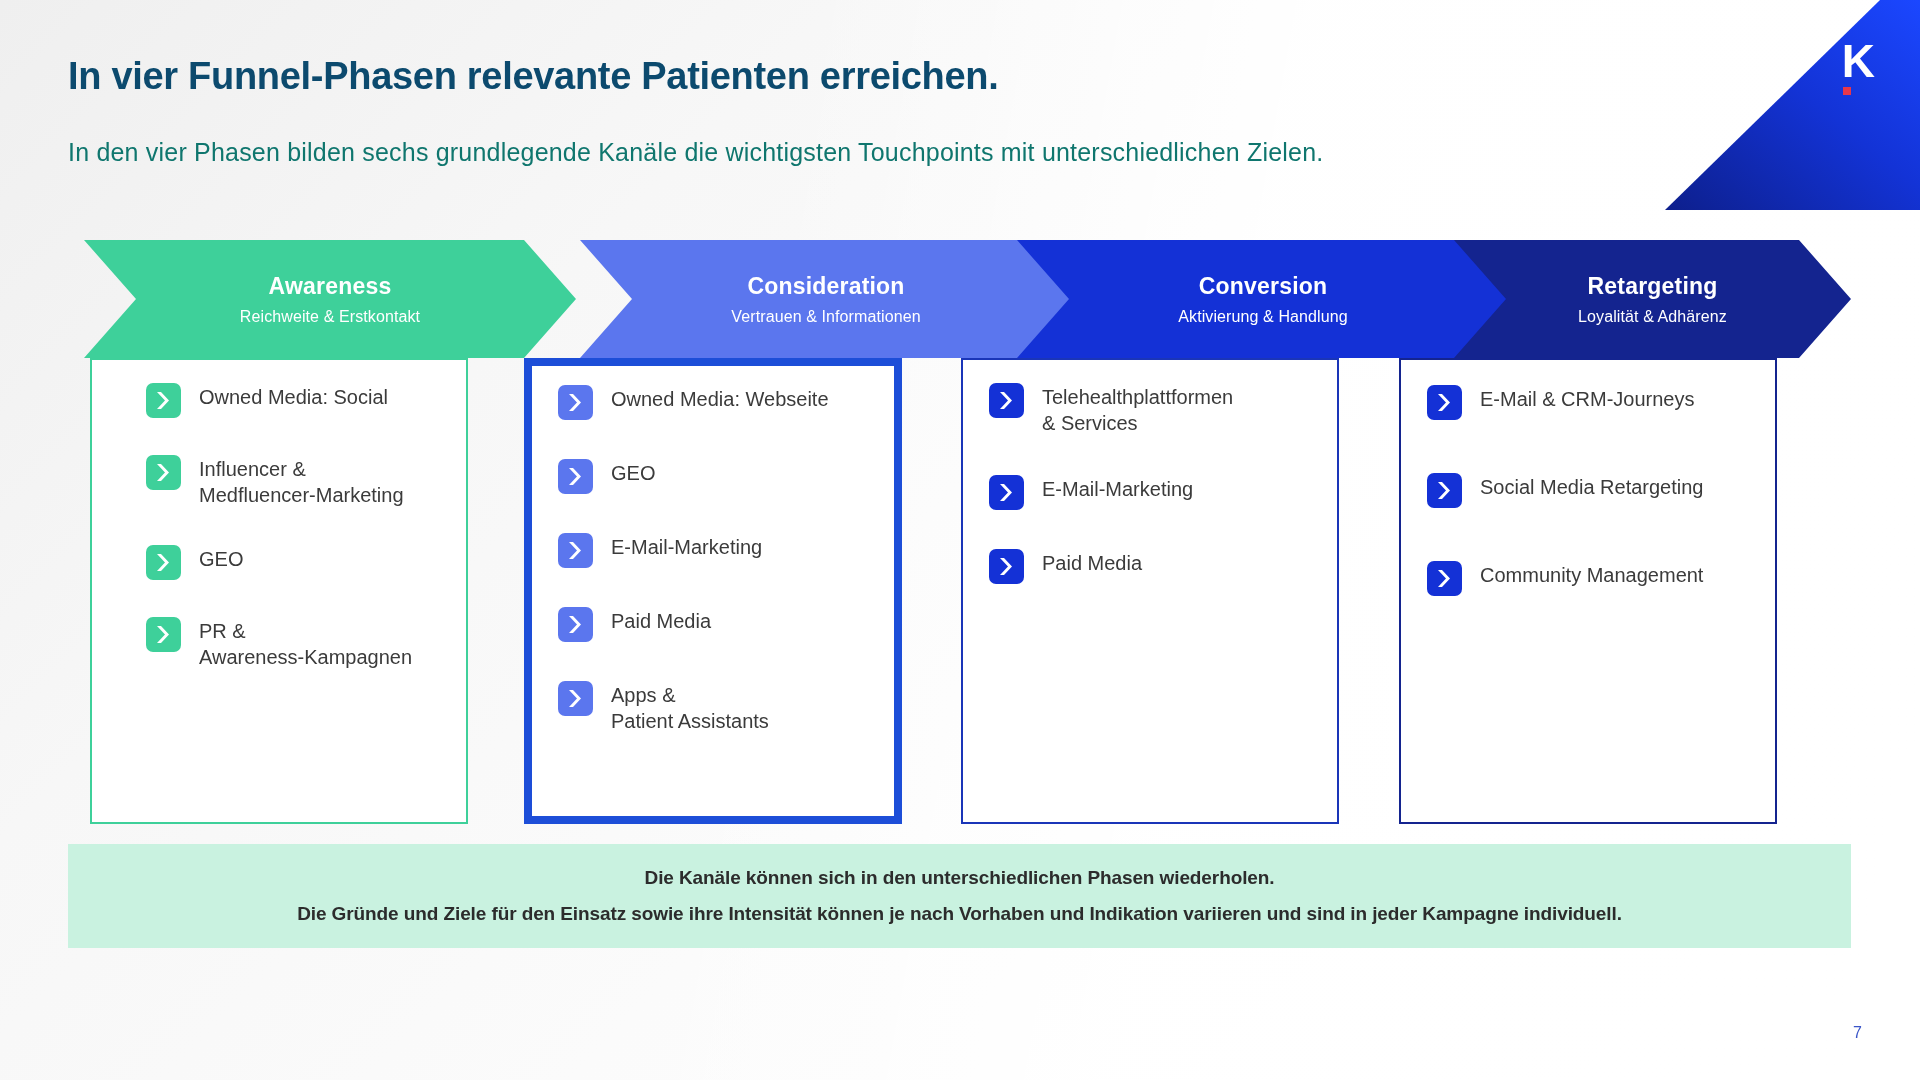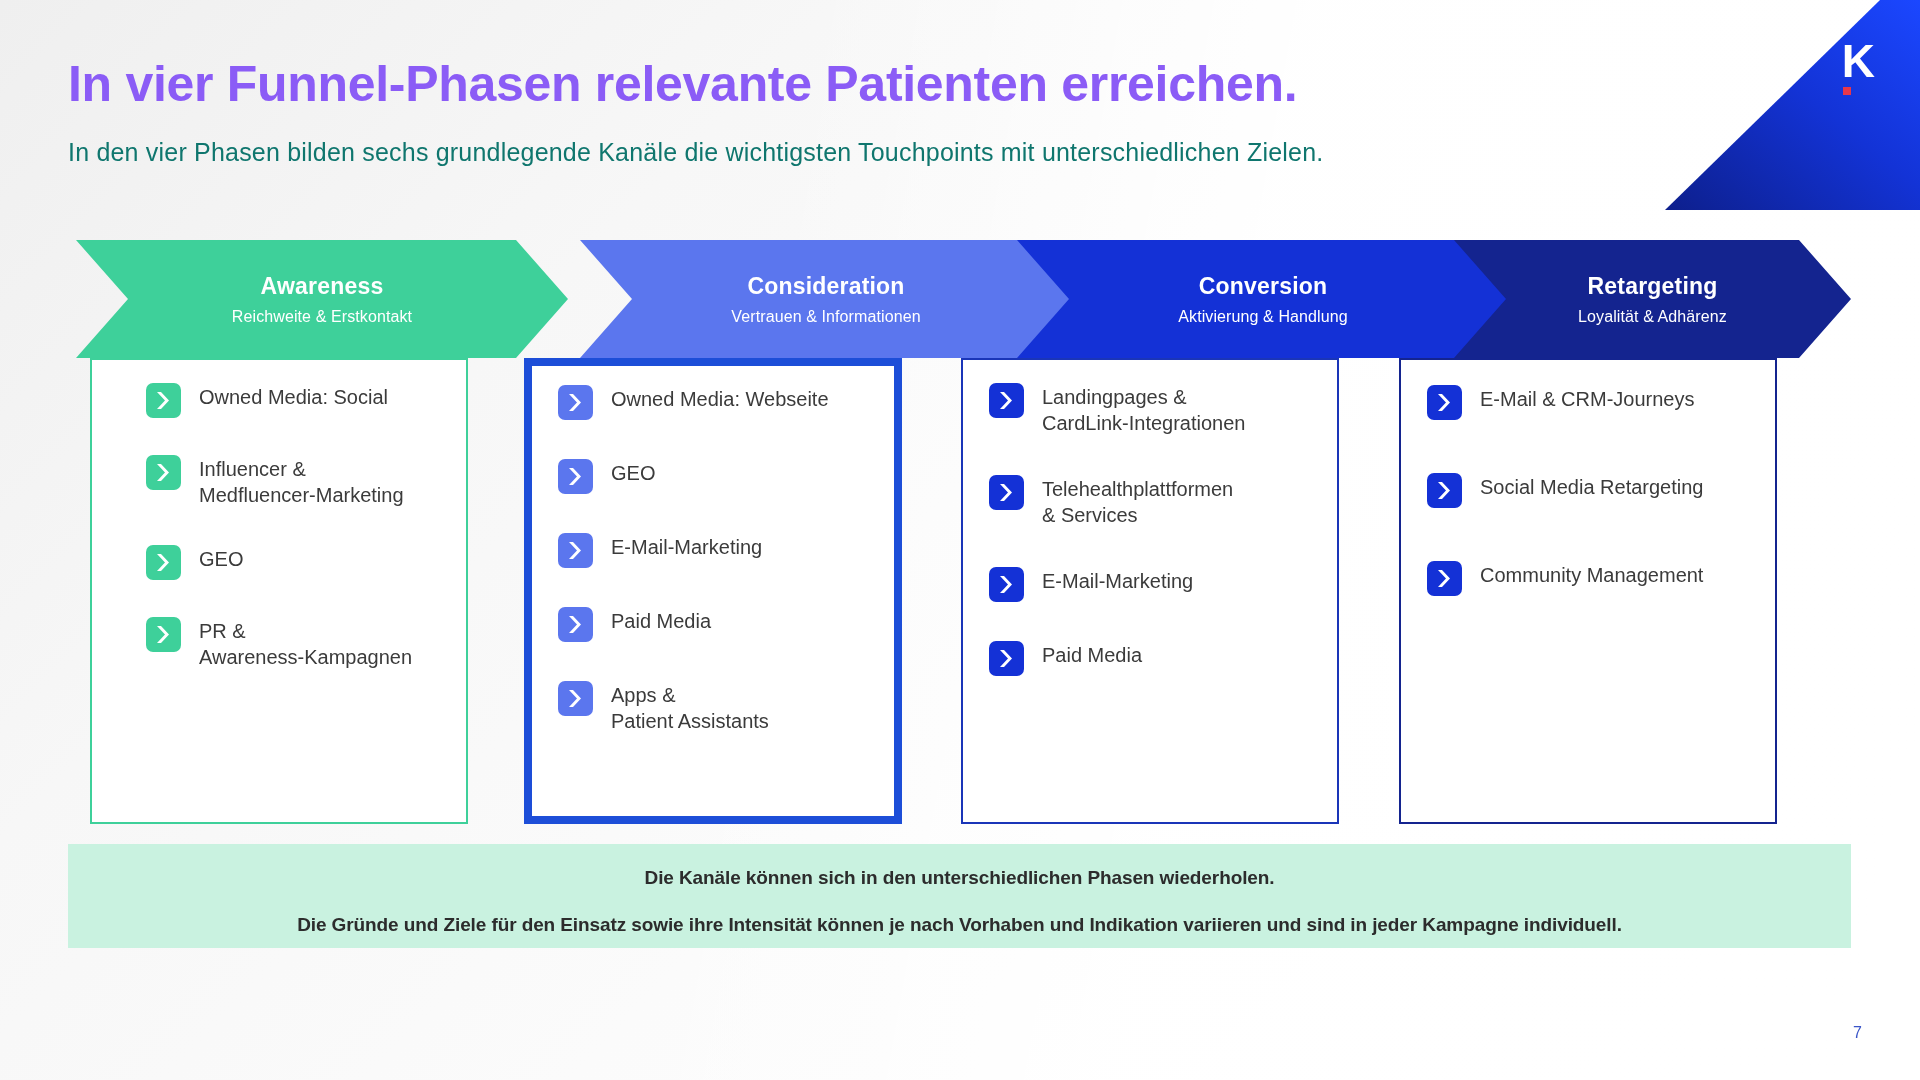--- a/index.html
+++ b/index.html
@@ -32,21 +32,21 @@
     color:#ffffff;font-weight:bold;font-size:46px;line-height:1;
     letter-spacing:-1px;
   }
   .logo .dot{
     display:block;width:8px;height:8px;background:#e8374a;
     margin-top:3px;margin-left:1px;
   }
   
   .title{
     position:absolute;left:68px;top:55px;
-    font-size:50px;font-weight:bold;color:#8b5cf6;letter-spacing:-0.3px;
+    font-size:38px;font-weight:bold;color:#0c4a6e;letter-spacing:-0.3px;
     white-space:nowrap;
   }
   .subtitle{
     position:absolute;left:68px;top:138px;
     font-size:25px;color:#0f766e;font-weight:400;letter-spacing:.2px;
     white-space:nowrap;
   }
   
   .arrows{position:absolute;left:68px;top:240px;width:1783px;height:118px;}
   .arrow{position:absolute;top:0;height:118px;}
@@ -94,21 +94,21 @@
   .c3 .item{margin-bottom:38px;}
   .c4 .items{top:24px;}
   .c4 .item{margin-bottom:52px;}
   
   .note{
     position:absolute;left:68px;top:844px;width:1783px;height:104px;
     background:#c9f2e0;
     display:flex;flex-direction:column;align-items:center;justify-content:center;
   }
   .note-line{
-    font-size:19px;font-weight:bold;color:#2c2c2c;text-align:center;letter-spacing:-0.1px;margin-top:11px;
+    font-size:19px;font-weight:bold;color:#2c2c2c;text-align:center;letter-spacing:-0.1px;
   }
   .note-line.l1{margin-bottom:14px;}
   .page-no{
     position:absolute;right:58px;bottom:38px;
     font-size:16px;color:#3a55c8;
   }
 </style>
 </head>
 <body>
 
@@ -131,21 +131,21 @@
 <div class="logo">
   <span>K</span>
   <span class="dot"></span>
 </div>
 
 <div class="title">In vier Funnel-Phasen relevante Patienten erreichen.</div>
 <div class="subtitle">In den vier Phasen bilden sechs grundlegende Kanäle die wichtigsten Touchpoints mit unterschiedlichen Zielen.</div>
 
 <div class="arrows">
 
-  <div class="arrow" style="left:8px;width:492px;">
+  <div class="arrow" style="left:16px;width:492px;">
     <svg width="492" height="118" viewBox="0 0 492 118">
       <polygon points="0,0 440,0 492,59 440,118 0,118 52,59" fill="#3ed09a"></polygon>
     </svg>
     <div class="arrow-text">
       <div class="arrow-title">Awareness</div>
       <div class="arrow-sub">Reichweite &amp; Erstkontakt</div>
     </div>
   </div>
 
   <div class="arrow" style="left:512px;width:492px;">
@@ -268,29 +268,20 @@
   </div>
 
   <div class="col c3">
     <div class="items">
       <div class="item">
         <span class="chev">
             <svg width="15" height="17" viewBox="0 0 15 17">
               <polygon points="1,0 9,8.5 1,17 5,17 13,8.5 5,0" fill="#fff"></polygon>
             </svg>
           </span>
-        <span class="item-label">Landingpages &amp;
-CardLink-Integrationen</span>
-      </div>
-      <div class="item">
-        <span class="chev">
-            <svg width="15" height="17" viewBox="0 0 15 17">
-              <polygon points="1,0 9,8.5 1,17 5,17 13,8.5 5,0" fill="#fff"></polygon>
-            </svg>
-          </span>
         <span class="item-label">Telehealthplattformen
  &amp; Services</span>
       </div>
       <div class="item">
         <span class="chev">
             <svg width="15" height="17" viewBox="0 0 15 17">
               <polygon points="1,0 9,8.5 1,17 5,17 13,8.5 5,0" fill="#fff"></polygon>
             </svg>
           </span>
         <span class="item-label">E-Mail-Marketing</span>

